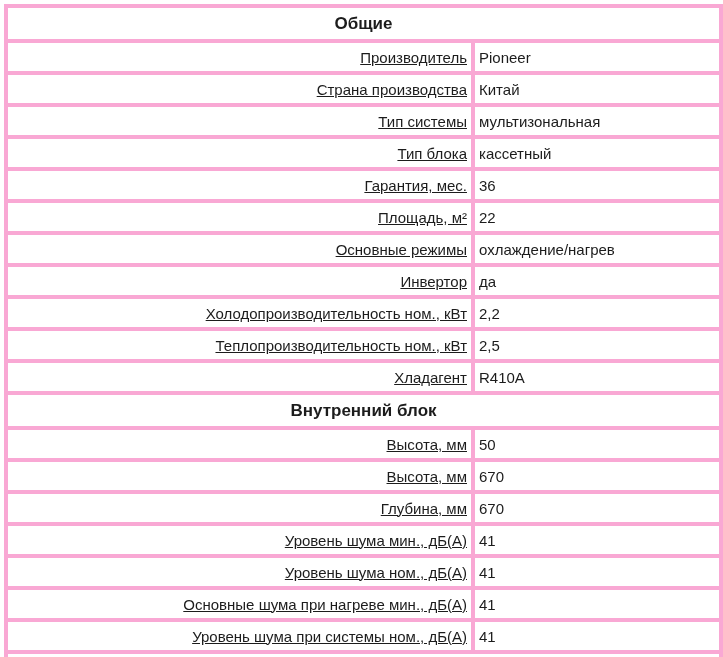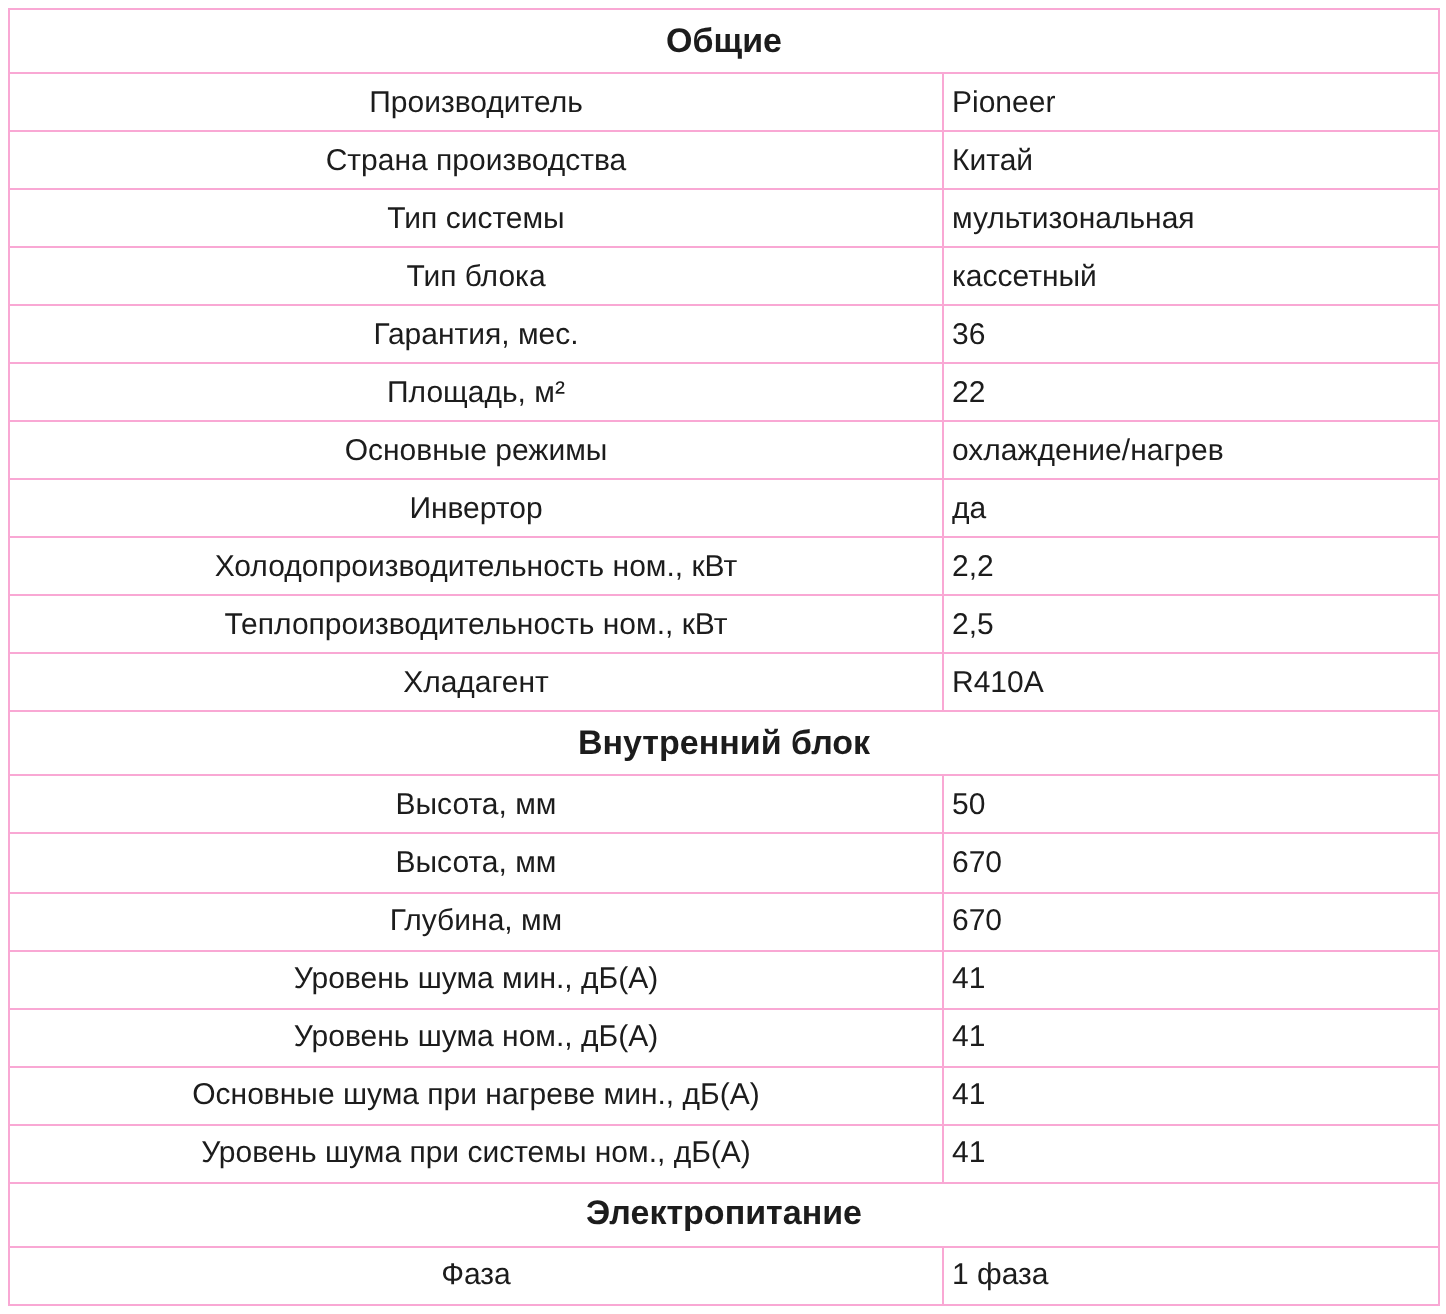--- a/index.html
+++ b/index.html
@@ -22,30 +22,31 @@
   table.spec-table {
     border-collapse: collapse;
     table-layout: fixed;
     width: 715px;
     height: 649px;
     background: #ffffff;
   }
   col.c-label { width: 467px; }
   col.c-value { width: 248px; }
   table.spec-table td {
-    border: 1px solid #f9a8d4;
+    border: 4px solid #f9a8d4;
     font-size: 15px;
     padding: 2px 4px;
     height: 24px;
     white-space: nowrap;
     overflow: hidden;
   }
   td.label {
-    text-align: center;
+    text-align: right;
     padding-left: 7px;
+    text-decoration: underline;
   }
   td.value {
     text-align: left;
   }
   tr.section-row td {
     text-align: center;
     font-weight: bold;
     font-size: 17px;
     height: 27px;
   }

